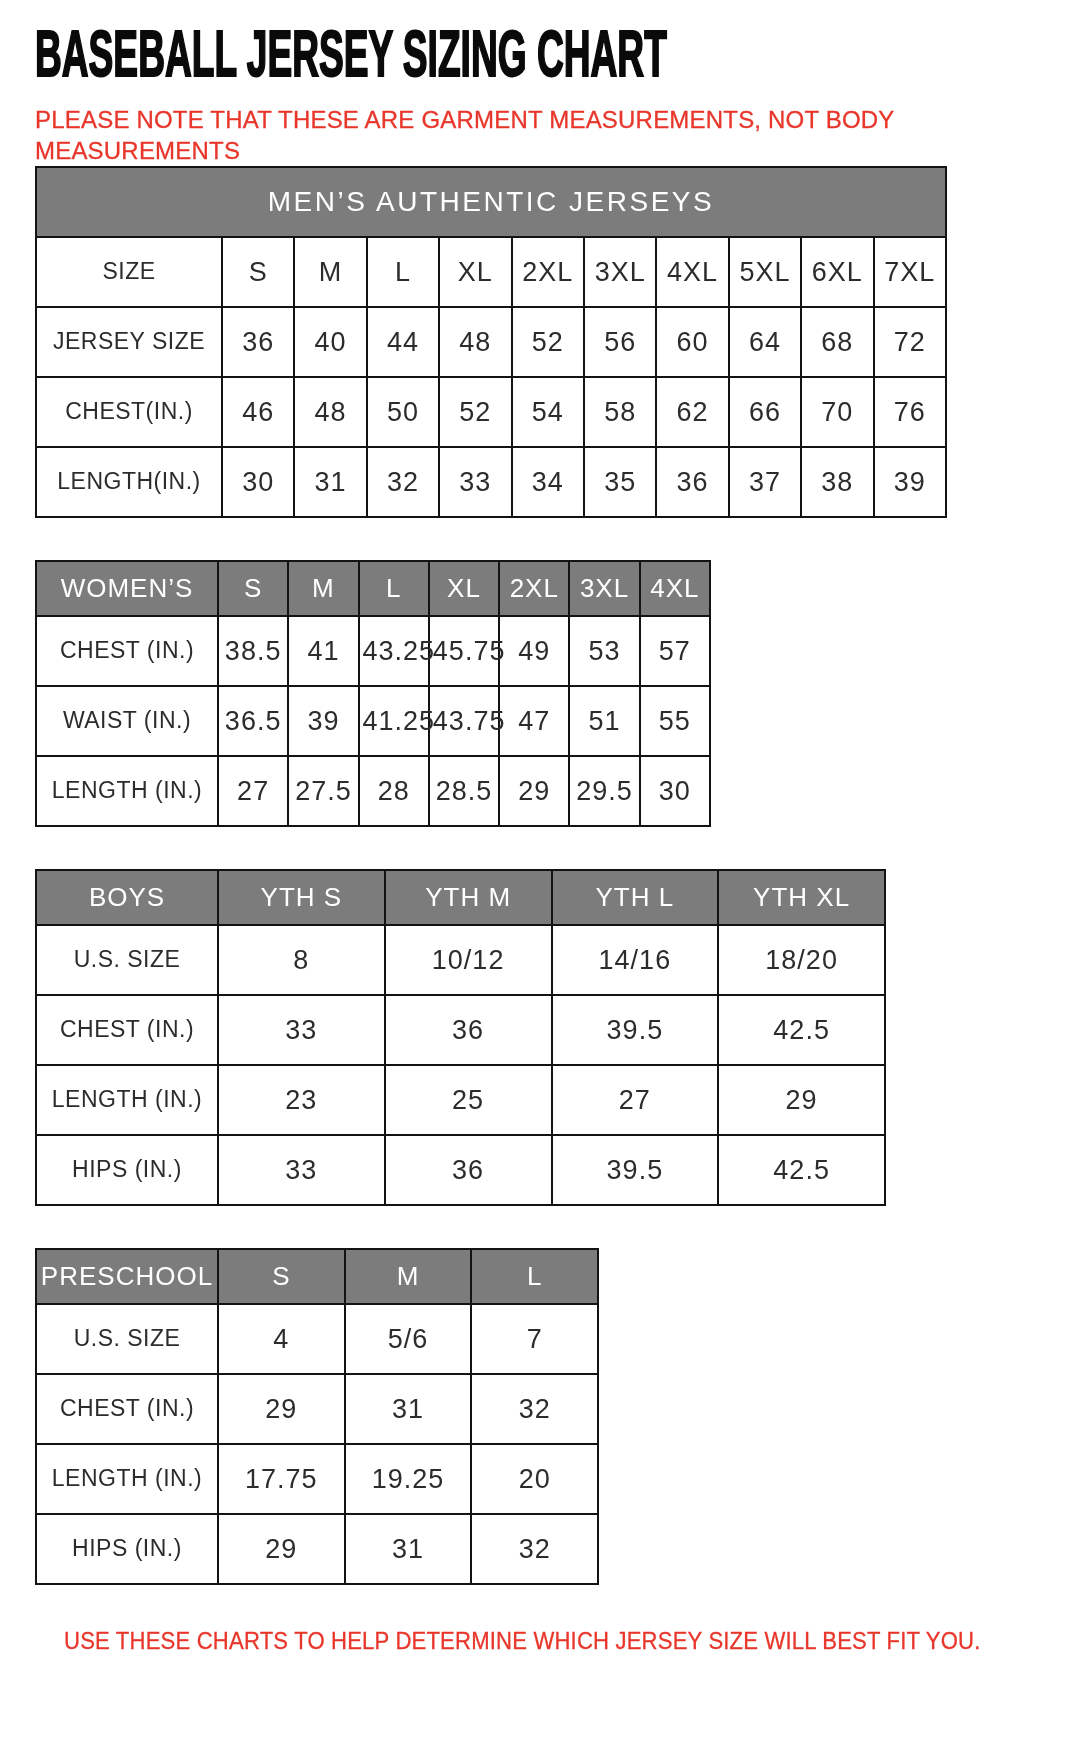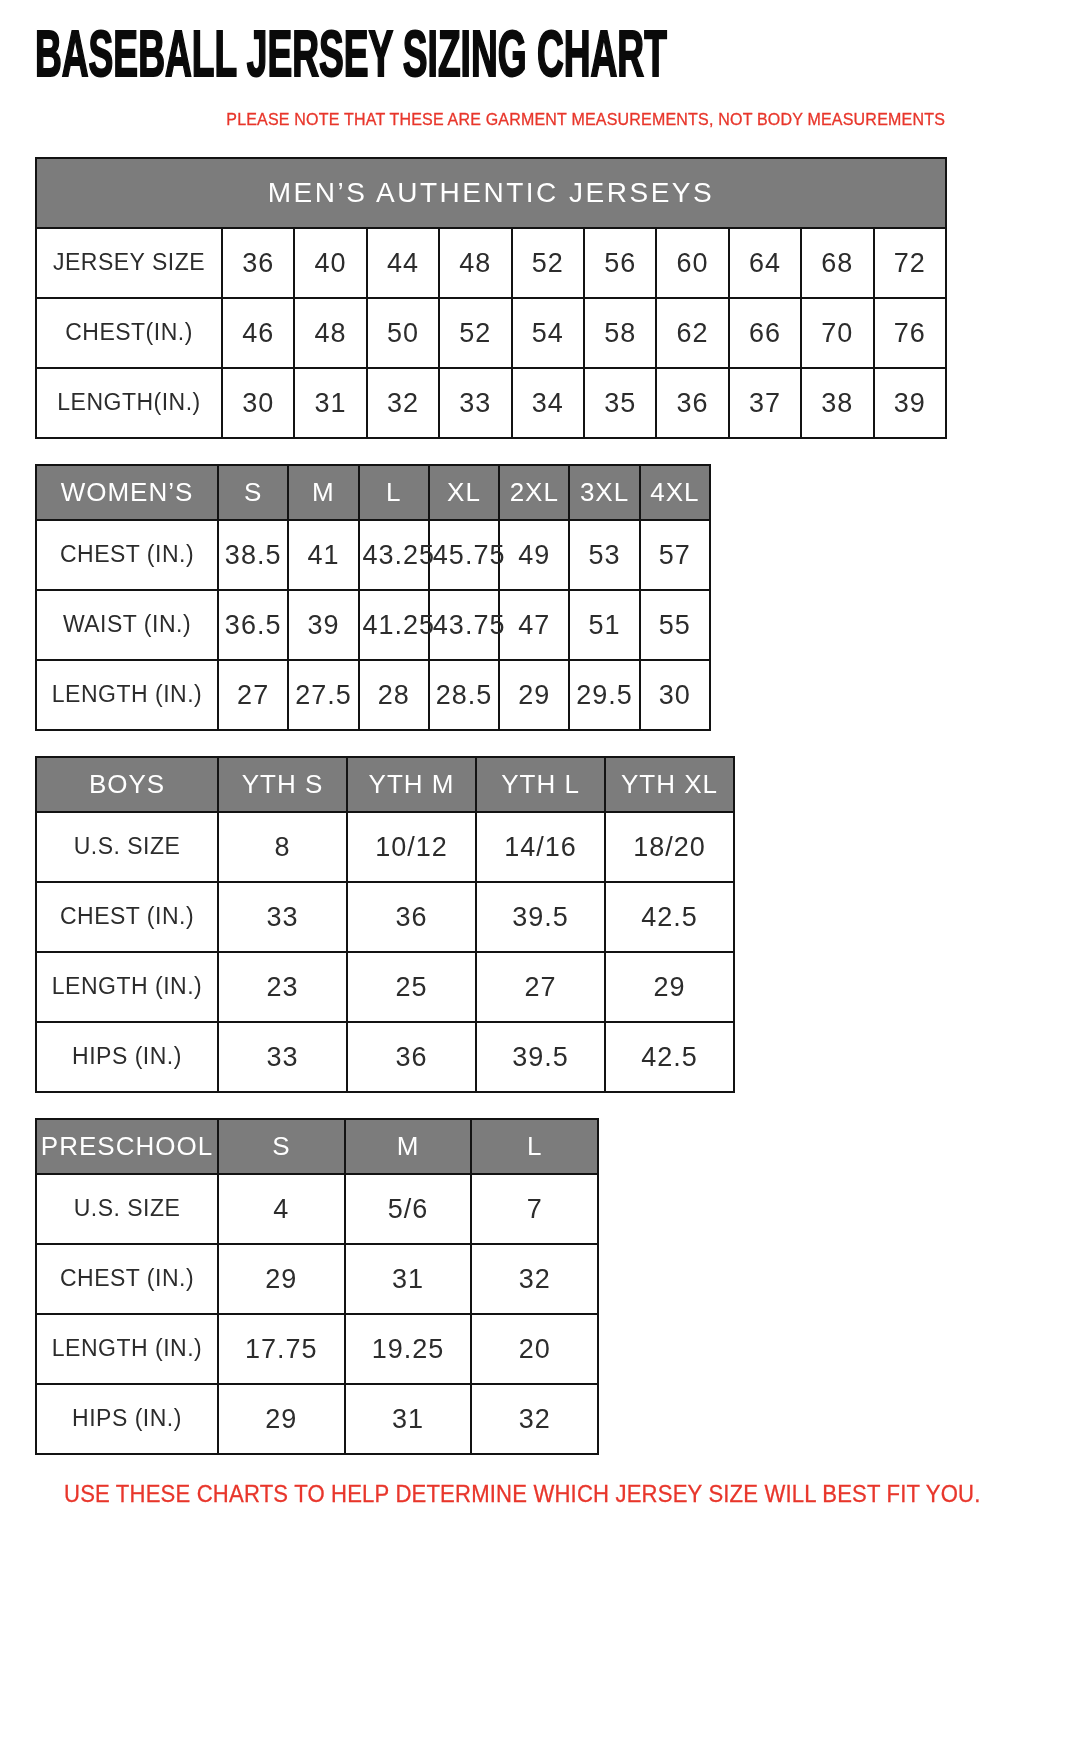--- a/index.html
+++ b/index.html
@@ -15,30 +15,28 @@
   .title { height:62px; margin-bottom:18px; overflow:visible; }
   .title-inner {
     display:inline-block; white-space:nowrap;
     font-size:64px; line-height:60px; font-weight:700;
     color:#0a0a0a;
     transform:scaleX(0.58); transform-origin:left center;
     -webkit-text-stroke:2px #0a0a0a;
   }
   .note {
     color:var(--red);
-    font-size:16px; line-height:31px; letter-spacing:0.2px;
+    font-size:24px; line-height:31px; letter-spacing:0.2px;
     max-width:910px;
-    margin-bottom:22px;
-    text-align:right;
     -webkit-text-stroke:0.3px currentColor;
   }
-  table.size-table { border-collapse:collapse; table-layout:fixed; margin-bottom:25px;border-radius:16px; }
+  table.size-table { border-collapse:collapse; table-layout:fixed; margin-bottom:42px;border-radius:16px; }
   .t-mens { width:912px; }
   .t-womens { width:676px; }
-  .t-boys { width:700px; }
+  .t-boys { width:851px; }
   .t-preschool { width:564px; }
   .size-table td {
     border:2px solid var(--border);
     text-align:center; vertical-align:middle;
     height:70px; padding:2px 3px;
     font-size:27px; letter-spacing:1px; color:#2c2c2c;
   }
   .size-table td.banner {
     background:var(--gray); color:#ffffff;
     font-size:28px; letter-spacing:2.5px;
@@ -76,20 +74,33 @@
       <col>
       <col>
       <col>
       <col>
       <col>
       <col>
     </colgroup>
     <tbody>
       <tr>
         <td colspan="11" class="banner">MEN’S AUTHENTIC JERSEYS</td>
+      </tr>
+      <tr>
+        <td class="labelcol">SIZE</td>
+        <td class="val">S</td>
+        <td class="val">M</td>
+        <td class="val">L</td>
+        <td class="val">XL</td>
+        <td class="val">2XL</td>
+        <td class="val">3XL</td>
+        <td class="val">4XL</td>
+        <td class="val">5XL</td>
+        <td class="val">6XL</td>
+        <td class="val">7XL</td>
       </tr>
       <tr>
         <td class="labelcol">JERSEY SIZE</td>
         <td class="val">36</td>
         <td class="val">40</td>
         <td class="val">44</td>
         <td class="val">48</td>
         <td class="val">52</td>
         <td class="val">56</td>
         <td class="val">60</td>

